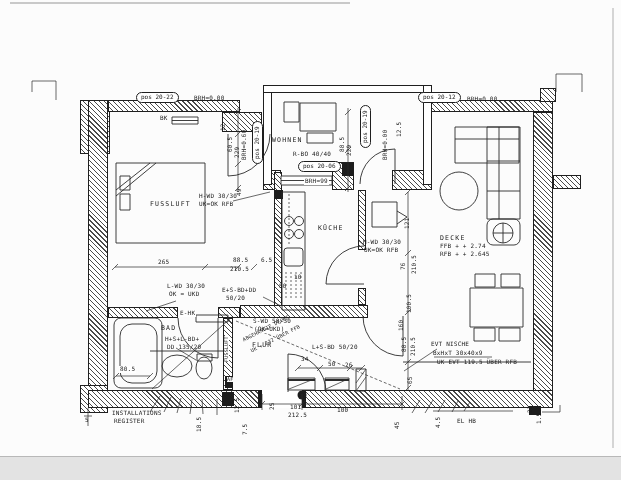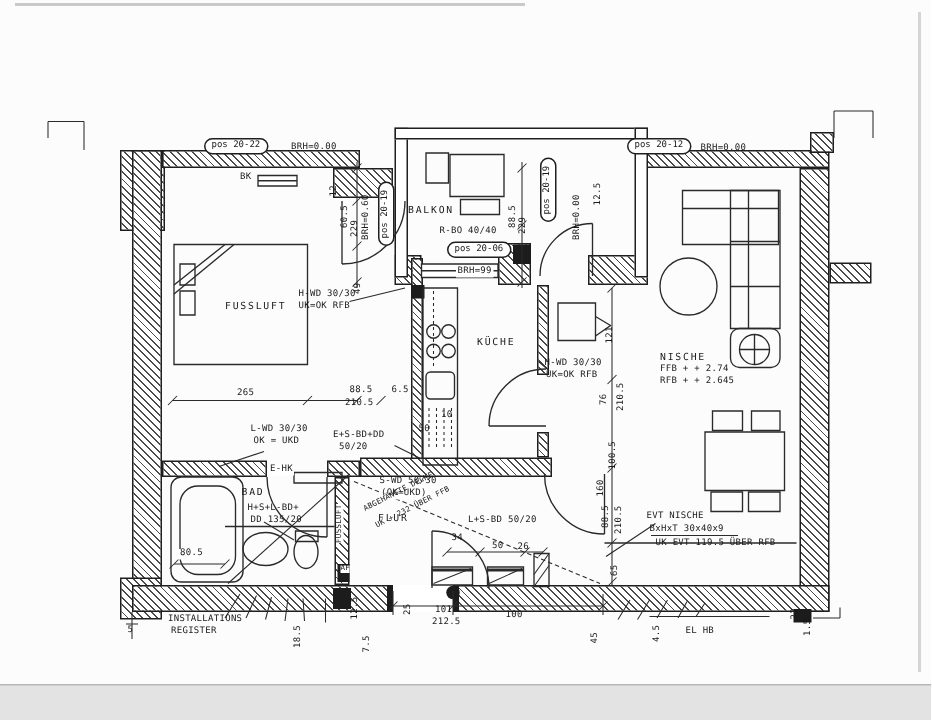--- a/index.html
+++ b/index.html
@@ -281,23 +281,23 @@
   <div class="lbl v" style="left:220px;top:131px;">12</div>
   <div class="lbl v" style="left:236px;top:196px;">49</div>
 
   <div class="lbl v" style="left:339px;top:152px;">88.5</div>
   <div class="lbl v" style="left:346px;top:156px;">229</div>
   <div class="oval v" style="left:360px;top:148px;">pos 20-19</div>
   <div class="lbl v" style="left:382px;top:160px;">BRH=0.00</div>
   <div class="lbl v" style="left:396px;top:137px;">12.5</div>
 
   <div class="lbl room" style="left:150px;top:201px;">FUSSLUFT</div>
-  <div class="lbl room" style="left:272px;top:137px;">BALKON</div>
+  <div class="lbl room" style="left:272px;top:137px;">WOHNEN</div>
   <div class="lbl room" style="left:318px;top:225px;">KÜCHE</div>
-  <div class="lbl room" style="left:440px;top:235px;">NISCHE</div>
+  <div class="lbl room" style="left:440px;top:235px;">DECKE</div>
   <div class="lbl" style="left:440px;top:243px;">FFB + + 2.74</div>
   <div class="lbl" style="left:440px;top:251px;">RFB + + 2.645</div>
   <div class="lbl room" style="left:161px;top:325px;">BAD</div>
   <div class="lbl room" style="left:252px;top:342px;">FLUR</div>
 
   <div class="lbl" style="left:160px;top:115px;">BK</div>
   <div class="lbl" style="left:199px;top:193px;">H-WD 30/30</div>
   <div class="lbl" style="left:199px;top:201px;">UK=OK RFB</div>
   <div class="lbl" style="left:363px;top:239px;">H-WD 30/30</div>
   <div class="lbl" style="left:364px;top:247px;">UK=OK RFB</div>

